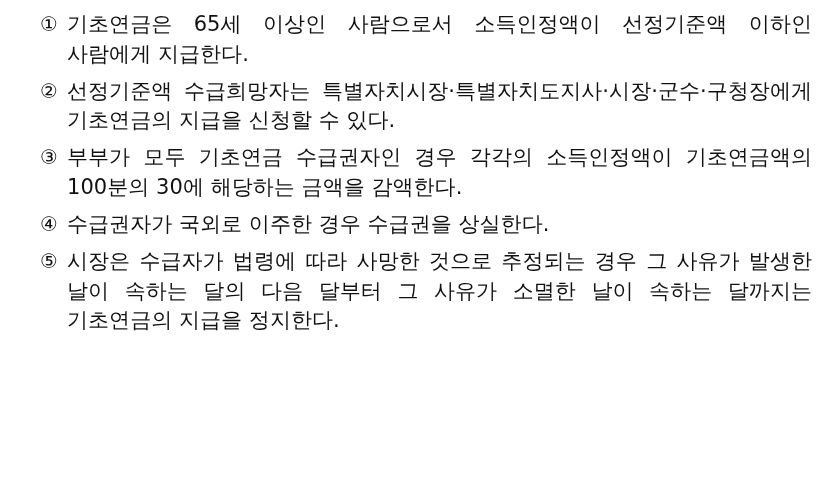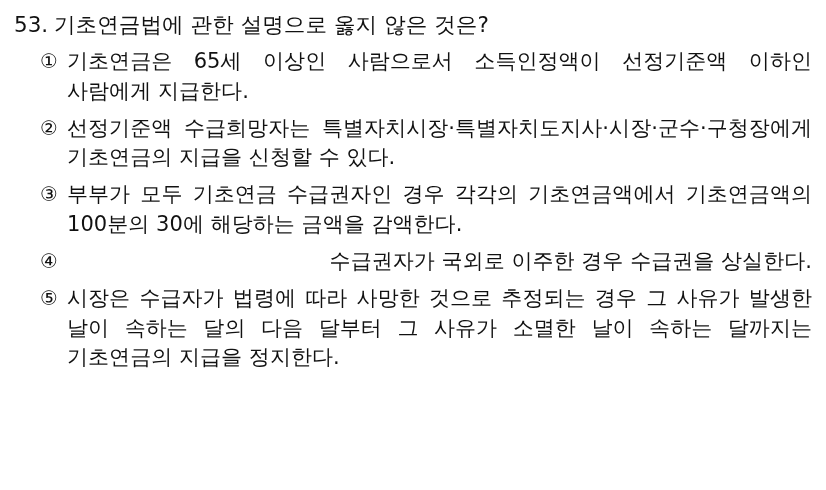--- a/index.html
+++ b/index.html
@@ -59,45 +59,41 @@
     line-height: 1.45;
   }
   .choice-text {
     flex: 1 1 auto;
     text-align: justify;
     text-justify: inter-character;
     word-break: keep-all;
     letter-spacing: 0.05px;
   }
   .choice-text.nojustify {
-    text-align: right;
+    text-align: left;
   }
 </style>
 </head>
 <body>
 
 <div class="page">
 
-  <div class="question-row">
-    <span class="q-number">53.</span>
-    <span class="q-text">기초연금법에 관한 설명으로 옳지 않은 것은?</span>
-  </div>
 
   <ul class="choices">
     <li class="choice">
       <span class="choice-marker">①</span>
       <span class="choice-text">기초연금은 65세 이상인 사람으로서 소득인정액이 선정기준액 이하인 사람에게 지급한다.</span>
     </li>
     <li class="choice">
       <span class="choice-marker">②</span>
       <span class="choice-text">선정기준액 수급희망자는 특별자치시장·특별자치도지사·시장·군수·구청장에게 기초연금의 지급을 신청할 수 있다.</span>
     </li>
     <li class="choice">
       <span class="choice-marker">③</span>
-      <span class="choice-text">부부가 모두 기초연금 수급권자인 경우 각각의 기초연금액에서 기초연금액의 100분의 30에 해당하는 금액을 감액한다.</span>
+      <span class="choice-text">부부가 모두 기초연금 수급권자인 경우 각각의 소득인정액이 기초연금액의 100분의 30에 해당하는 금액을 감액한다.</span>
     </li>
     <li class="choice">
       <span class="choice-marker">④</span>
       <span class="choice-text nojustify">수급권자가 국외로 이주한 경우 수급권을 상실한다.</span>
     </li>
     <li class="choice">
       <span class="choice-marker">⑤</span>
       <span class="choice-text">시장은 수급자가 법령에 따라 사망한 것으로 추정되는 경우 그 사유가 발생한 날이 속하는 달의 다음 달부터 그 사유가 소멸한 날이 속하는 달까지는 기초연금의 지급을 정지한다.</span>
     </li>
   </ul>

